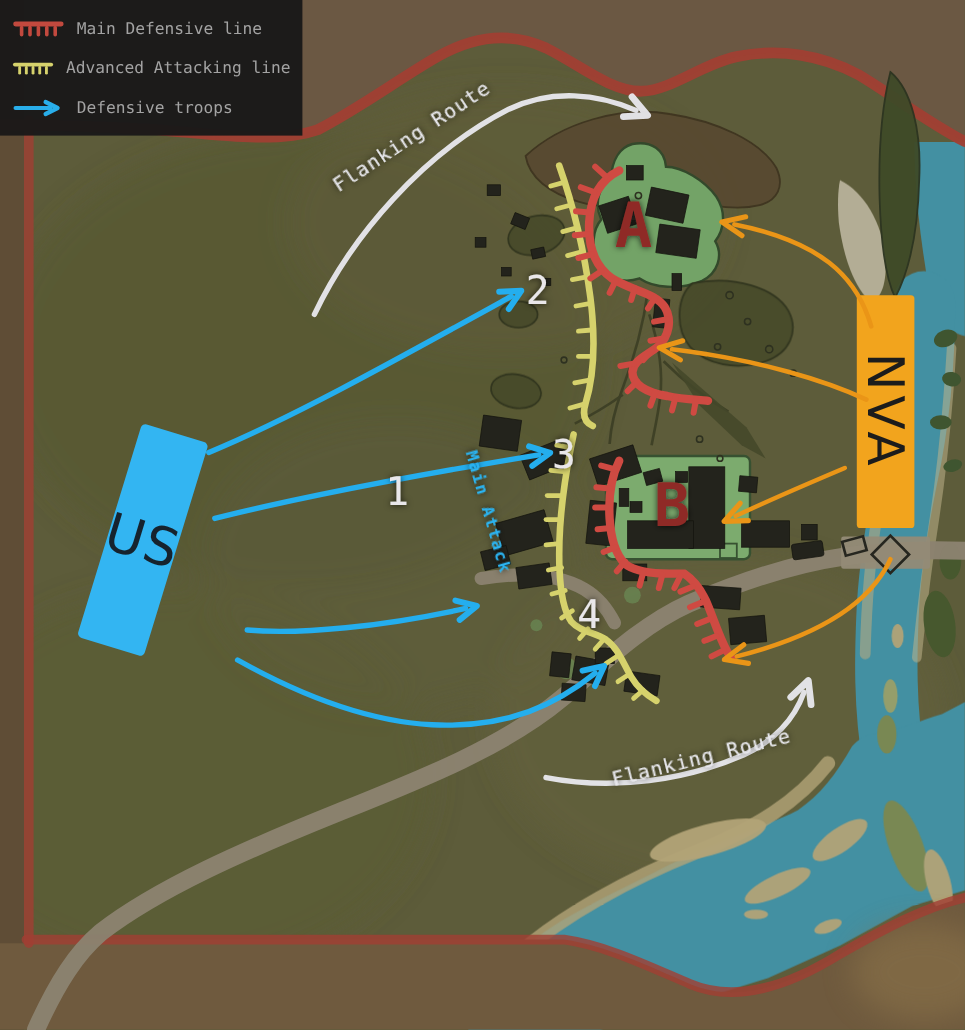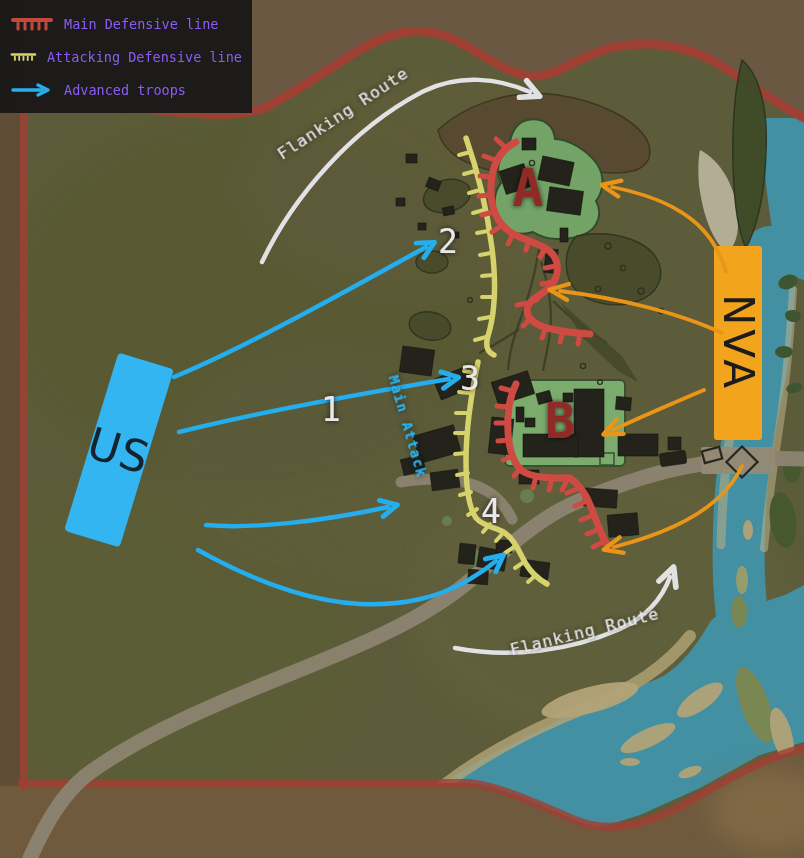--- a/index.html
+++ b/index.html
@@ -5,21 +5,21 @@
   html,body{margin:0;padding:0;background:#3a3a36;}
   .stage{position:relative;width:804px;height:858px;overflow:hidden;background:#5d5c3a;
          font-family:"DejaVu Sans Mono",monospace;}
   .stage svg.map{position:absolute;left:0;top:0;}
   svg text{font-family:"DejaVu Sans Mono",monospace;}
   .unit-label{font-family:"DejaVu Sans",sans-serif;}
   .legend{position:absolute;left:0;top:0;width:252px;height:113px;box-sizing:border-box;
           background:rgba(26,25,25,.97);z-index:20;display:flex;flex-direction:column;
           justify-content:space-around;padding:7px 10px;}
   .legend-row{display:flex;align-items:center;gap:10px;}
-  .legend-label{color:#8b5cf6;font-size:13.5px;white-space:nowrap;}
+  .legend-label{color:#a3a3a3;font-size:13.5px;white-space:nowrap;}
 </style>
 </head>
 <body>
 
 <div class="stage">
 
 <svg class="map" width="804" height="858" viewBox="0 0 804 858">
   <defs>
     <filter id="fblur" x="-60%" y="-60%" width="220%" height="220%">
           <feGaussianBlur stdDeviation="12"></feGaussianBlur>
@@ -316,26 +316,26 @@
     <svg width="44" height="16" viewBox="0 0 44 16">
       <g stroke-linecap="round" stroke="#d6d26c">
         <line x1="3" y1="4" x2="41" y2="4" stroke-width="4"></line>
         <line x1="8" y1="7" x2="8" y2="13" stroke-width="3"></line>
             <line x1="15" y1="7" x2="15" y2="13" stroke-width="3"></line>
         <line x1="22" y1="7" x2="22" y2="13" stroke-width="3"></line>
             <line x1="29" y1="7" x2="29" y2="13" stroke-width="3"></line>
         <line x1="36" y1="7" x2="36" y2="13" stroke-width="3"></line>
       </g>
     </svg>
-    <span class="legend-label">Attacking Defensive line</span>
+    <span class="legend-label">Advanced Attacking line</span>
   </div>
   <div class="legend-row">
     <svg width="44" height="16" viewBox="0 0 44 16">
       <g fill="none" stroke-linecap="round" stroke-linejoin="round" stroke="#29aeea">
         <line x1="3" y1="8" x2="32" y2="8" stroke-width="3.5"></line>
         <path d="M28,3 L38,8 L28,13" stroke-width="3.5"></path>
       </g>
     </svg>
-    <span class="legend-label">Advanced troops</span>
+    <span class="legend-label">Defensive troops</span>
   </div>
 </div>
 
 </div>
 
 </body></html>

